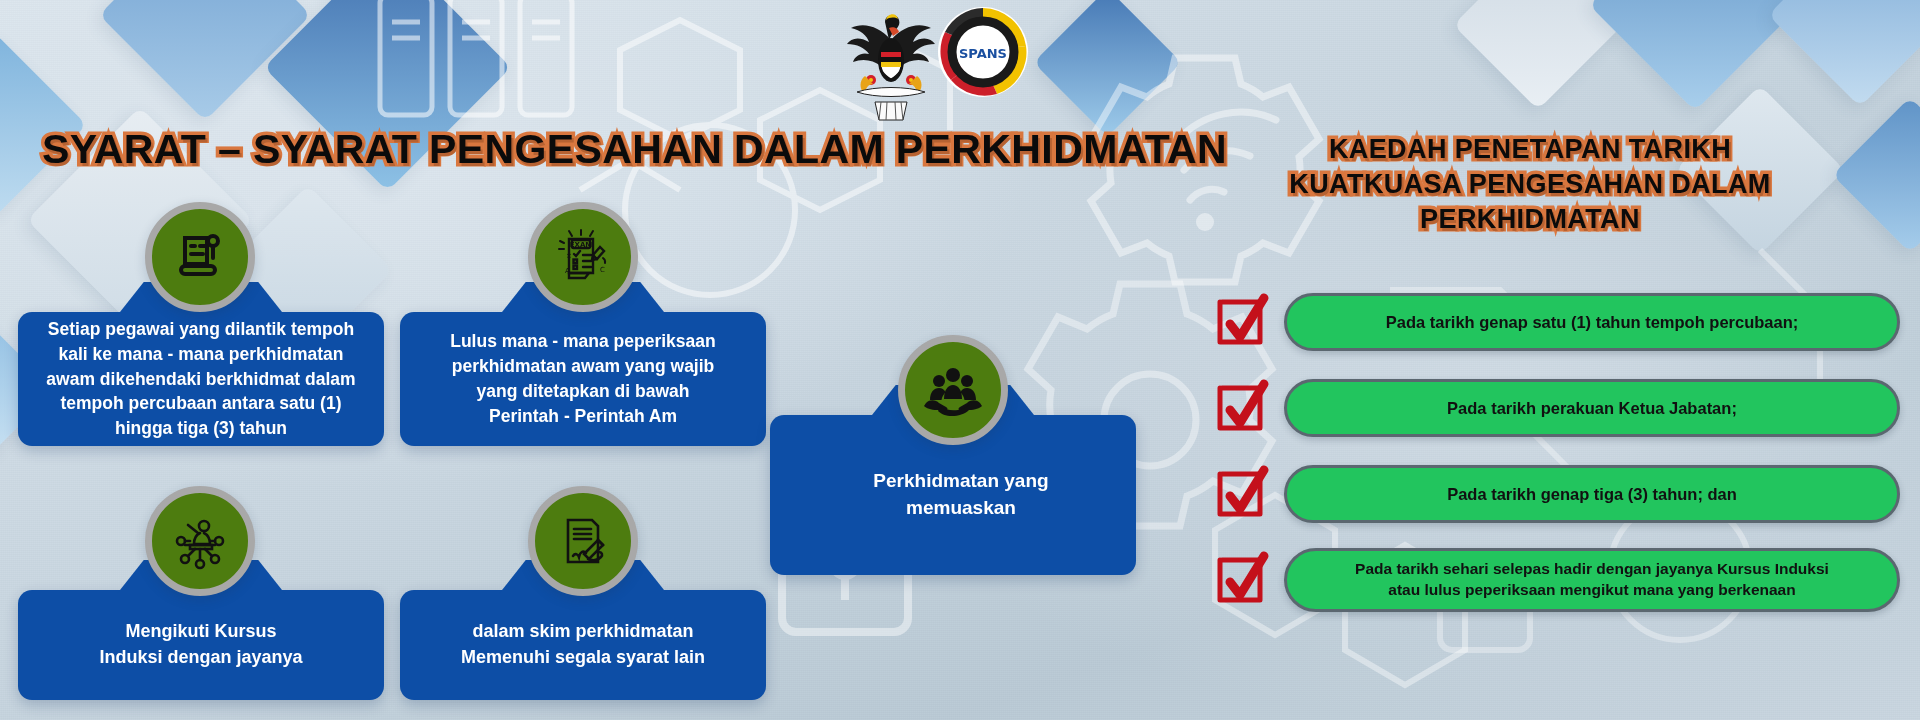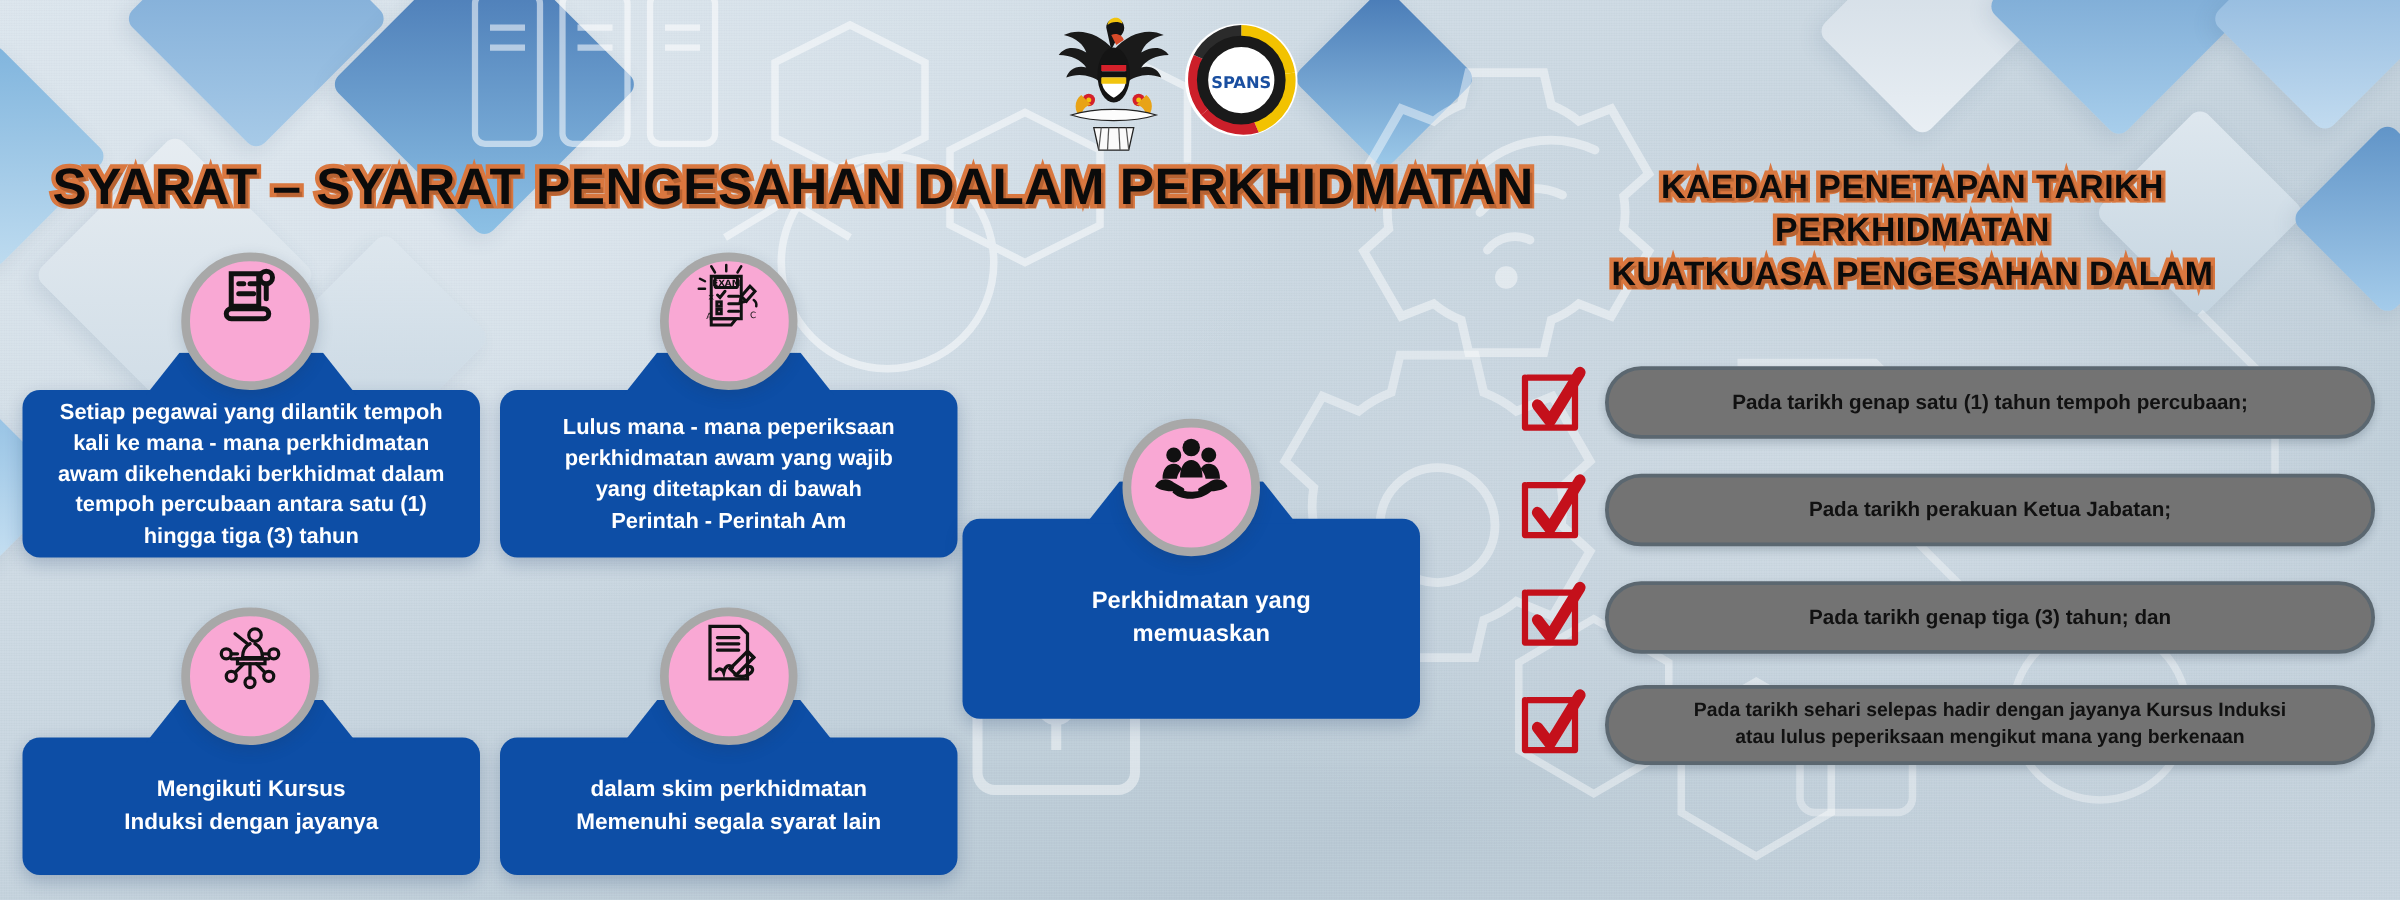--- a/index.html
+++ b/index.html
@@ -47,21 +47,21 @@
     left:26px; top:128px; font-size:41px; line-height:1.05;
     white-space:nowrap;
     margin-left:16px;
   }
   #title-right {
     left:1200px; top:132px; width:660px; font-size:27px; line-height:1.30;
     text-align:center;
   }
 
   
-  #logos { position:absolute; left:845px; top:6px; z-index:7; display:flex; align-items:center; gap:10px;}
+  #logos { position:absolute; left:845px; top:6px; z-index:7; display:flex; align-items:flex-start; }
   .logo-crest { width:92px; height:116px; }
   .logo-spans { width:92px; height:92px; }
 
   
   .card {
     position:absolute; z-index:4;
     background:#0d4ea6;
     color:#ffffff;
     text-align:center;
     font-weight:bold;
@@ -86,40 +86,40 @@
   #card-1 { left:18px;  top:312px; width:366px; height:134px; font-size:17.5px; }
   #card-2 { left:400px; top:312px; width:366px; height:134px; font-size:17.5px; }
   #card-3 { left:770px; top:415px; width:366px; height:160px; font-size:19px;padding-left:32px; }
   #card-4 { left:18px;  top:590px; width:366px; height:110px; font-size:18px;justify-content:center; }
   #card-5 { left:400px; top:590px; width:366px; height:110px; font-size:18px; }
 
   
   .bubble {
     position:absolute; z-index:5;
     border-radius:50%;
-    background:#f9a8d4;
+    background:#4d7c0f;
     border:7px solid #a8a8a8;
-    display:flex; align-items:flex-start; justify-content:center;
+    display:flex; align-items:center; justify-content:center;
     box-shadow: 0 4px 12px rgba(30,50,80,.18);
   }
   .bubble svg { display:block; }
   #bub-1 { left:145px; top:202px; width:110px; height:110px; }
   #bub-2 { left:528px; top:202px; width:110px; height:110px; }
   #bub-3 { left:898px; top:335px; width:110px; height:110px; }
   #bub-4 { left:145px; top:486px; width:110px; height:110px; }
   #bub-5 { left:528px; top:486px; width:110px; height:110px; }
 
   
   #checklist { position:absolute; left:1210px; top:290px; z-index:6; width:690px; }
   .check-row { position:relative; display:flex; align-items:center; margin-bottom:22px; }
   .check-mark { width:64px; height:64px; flex:0 0 64px; margin-right:10px; }
   .check-mark svg { display:block; }
   .pill {
     flex:1;
-    background:#737373;
+    background:#22c55e;
     border:3px solid #5b6770;
     border-radius:34px;
     min-height:58px;
     display:flex; align-items:center; justify-content:center;
     padding:8px 18px;
     text-align:center;
     font-weight:bold;
     font-size:16.5px;
     color:#111;
     line-height:1.35;
@@ -261,22 +261,22 @@
     <circle cx="46" cy="46" r="31" fill="none" stroke="#1a1a1a" stroke-width="9"></circle>
     <circle cx="46" cy="46" r="25" fill="#ffffff"></circle>
     <text x="46" y="52" text-anchor="middle" font-family="DejaVu Sans, sans-serif" font-size="13" font-weight="bold" fill="#1a4fa0">SPANS</text>
   </svg>
 </div>
 
 <div id="title-left" class="outline-title">SYARAT – SYARAT PENGESAHAN DALAM PERKHIDMATAN</div>
 
 <div id="title-right" class="outline-title">
   <div>KAEDAH PENETAPAN TARIKH</div>
+  <div>KUATKUASA PENGESAHAN DALAM</div>
   <div>PERKHIDMATAN</div>
-  <div>KUATKUASA PENGESAHAN DALAM</div>
 </div>
 
 <div id="bub-1" class="bubble">
   <svg width="58" height="58" viewBox="0 0 58 58" fill="none" stroke="#111" stroke-width="4" stroke-linecap="round">
     <path d="M14 10 h22 v26 h-22 Z"></path>
     <line x1="20" y1="18" x2="24" y2="18"></line>
     <line x1="29" y1="18" x2="34" y2="18"></line>
     <line x1="20" y1="26" x2="32" y2="26"></line>
     <circle cx="42" cy="13" r="5"></circle>
     <line x1="42" y1="19" x2="42" y2="30"></line>

